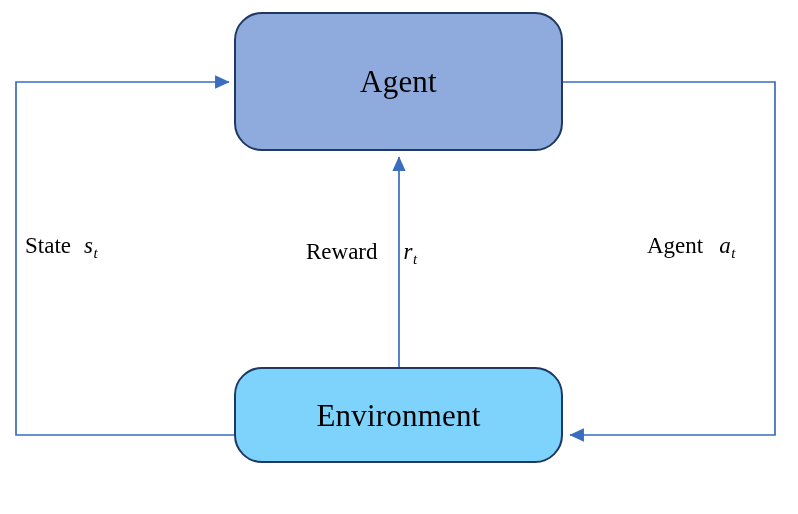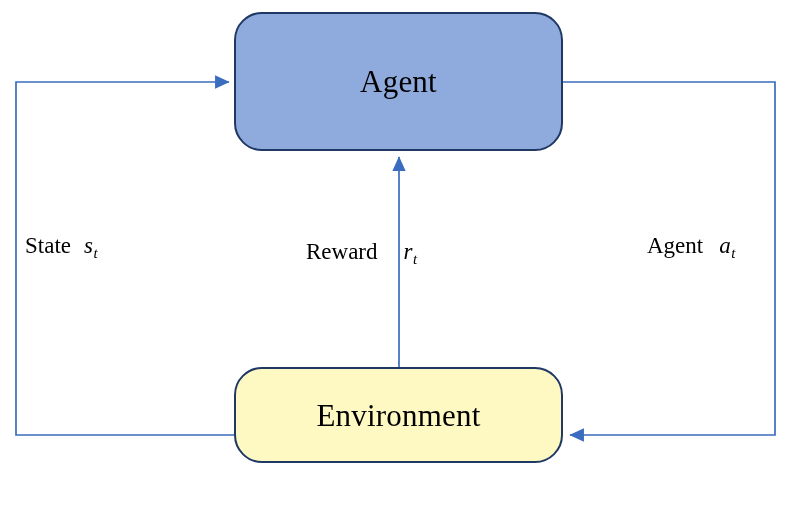--- a/index.html
+++ b/index.html
@@ -46,21 +46,21 @@
     top: 12px;
     width: 329px;
     height: 139px;
     background: #8faadc;
   }
   #node-environment {
     left: 234px;
     top: 367px;
     width: 329px;
     height: 96px;
-    background: #fef9c3;
+    background: #7dd3fc;
   }
   .edge-label {
     position: absolute;
     font-family: "Liberation Serif", "DejaVu Serif", serif;
     font-size: 23px;
     color: #000000;
     white-space: nowrap;
     line-height: 1;
     display: flex;
     align-items: baseline;

